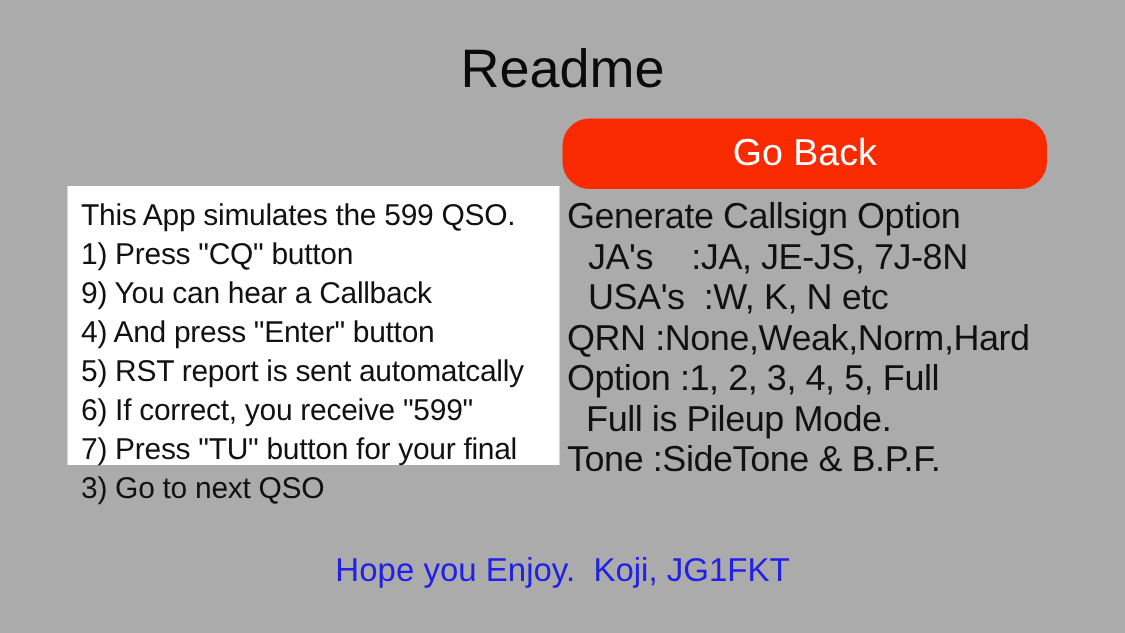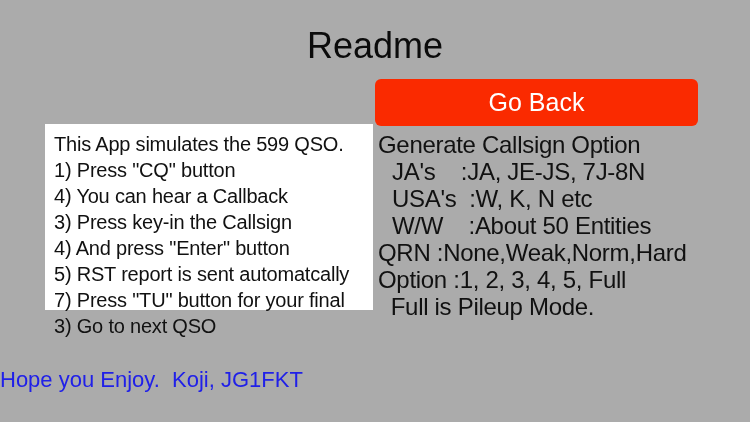--- a/index.html
+++ b/index.html
@@ -39,21 +39,21 @@
 
   
   .go-back-button {
     position: absolute;
     left: 375px;
     top: 79px;
     width: 323px;
     height: 47px;
     background: #fa2a00;
     border: none;
-    border-radius: 6px;
+    border-radius: 18px;
     color: #ffffff;
     font-family: "Liberation Sans", sans-serif;
     font-size: 25px;
     line-height: 47px;
     text-align: center;
     padding: 0;
     cursor: pointer;
     box-shadow: 0 0 0 0 rgba(0,0,0,0);
   }
 
@@ -93,51 +93,52 @@
   .options-panel .line.indent {
     padding-left: 14px;
   }
 
   
   .footer-credit {
     position: absolute;
     left: 0;
     top: 366px;
     width: 750px;
+    text-align: center;
     font-size: 22px;
     line-height: 28px;
     color: #2020e8;
     white-space: pre;
   }
 </style>
 </head>
 <body>
 
 <div id="screen">
 
   <div class="page-title">Readme</div>
 
   <button class="go-back-button">Go Back</button>
 
   <div class="instructions-panel">
     <div class="line">This App simulates the 599 QSO.</div>
     <div class="line">1) Press "CQ" button</div>
-    <div class="line">4) You can hear a Callback</div>
-    <div class="line">3) Press key-in the Callsign</div>
+    <div class="line">9) You can hear a Callback</div>
     <div class="line">4) And press "Enter" button</div>
     <div class="line">5) RST report is sent automatcally</div>
+    <div class="line">6) If correct, you receive "599"</div>
     <div class="line">7) Press "TU" button for your final</div>
     <div class="line">3) Go to next QSO</div>
   </div>
 
   <div class="options-panel">
     <div class="line">Generate Callsign Option</div>
     <div class="line indent">JA's    :JA, JE-JS, 7J-8N</div>
     <div class="line indent">USA's  :W, K, N etc</div>
-    <div class="line indent">W/W    :About 50 Entities</div>
     <div class="line">QRN :None,Weak,Norm,Hard</div>
     <div class="line">Option :1, 2, 3, 4, 5, Full</div>
     <div class="line">  Full is Pileup Mode.</div>
+    <div class="line">Tone :SideTone &amp; B.P.F.</div>
   </div>
 
   <div class="footer-credit">Hope you Enjoy.  Koji, JG1FKT</div>
 
 </div>
 
 </body></html>

